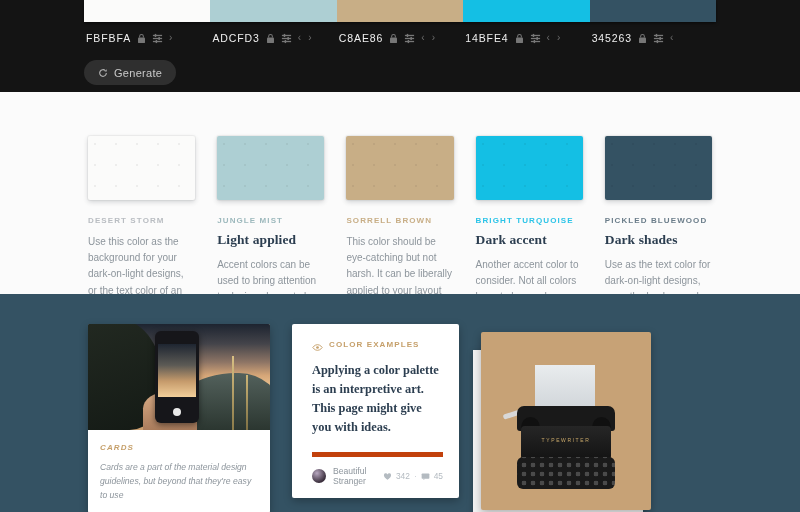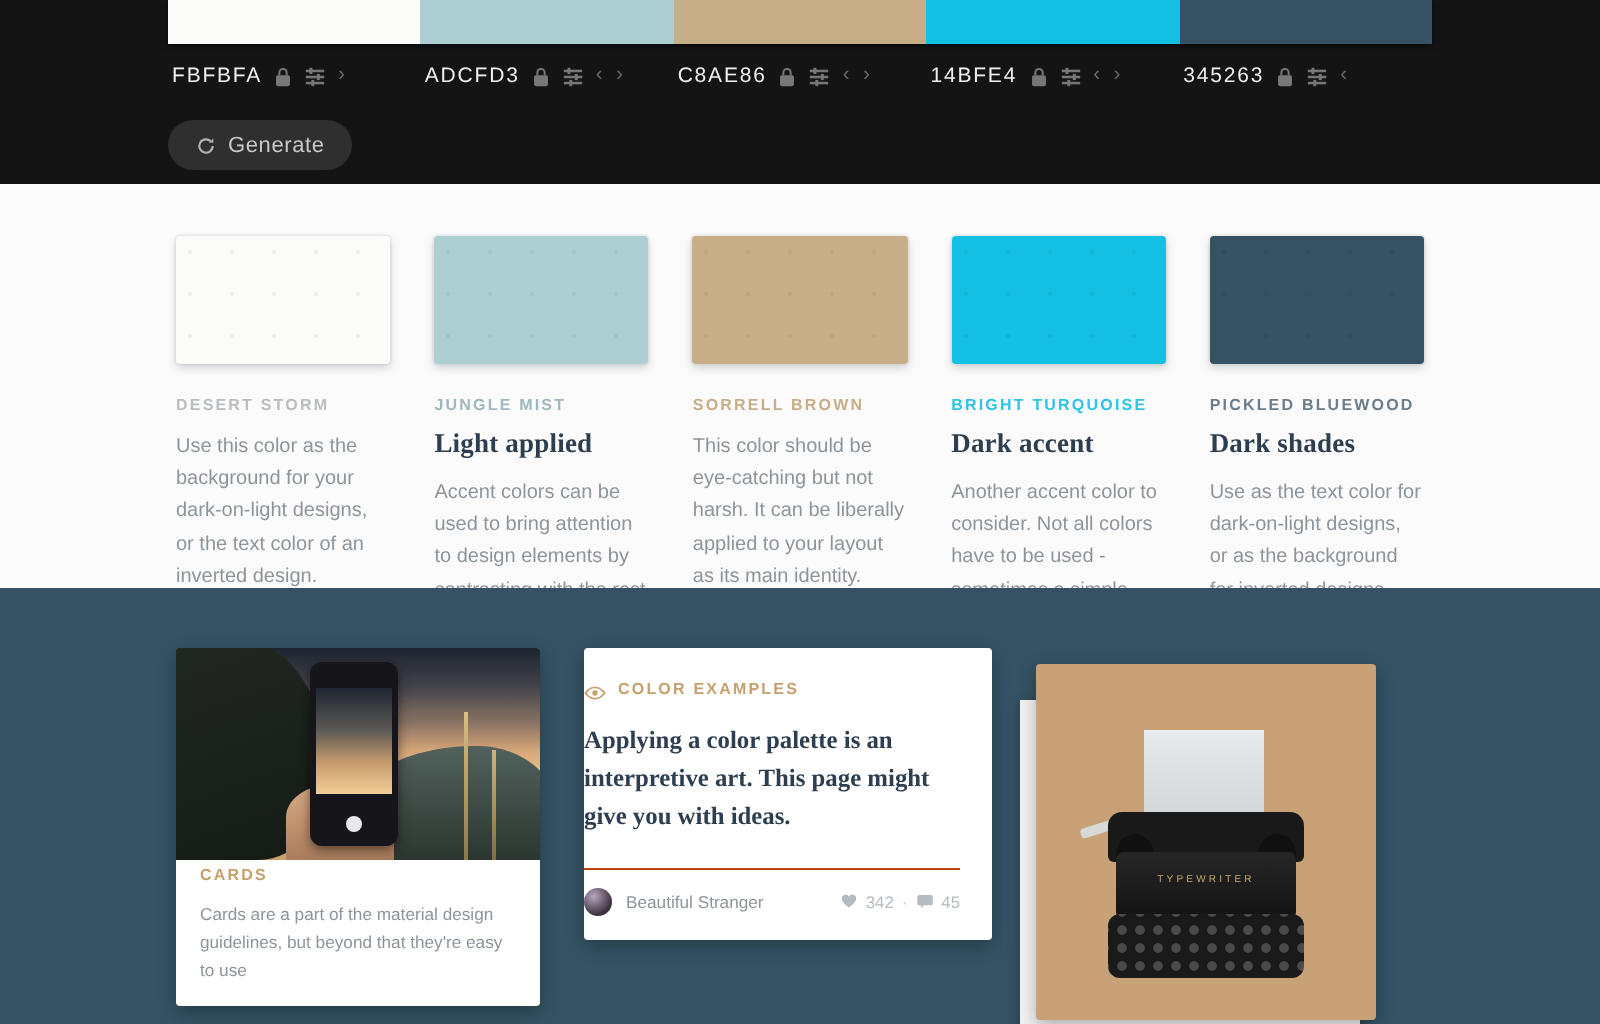--- a/index.html
+++ b/index.html
@@ -79,21 +79,21 @@
     font-size: 11px;
     letter-spacing: 0.3px;
     cursor: pointer;
   }
   .genbtn svg { display:block; opacity: .85; }
 
   
   .palette {
     background: #fbfbfb;
     height: 202px;
-    padding: 26px 0 0 0;
+    padding: 44px 0 0 0;
     position: relative;
   }
   .pal-inner {
     display: flex;
     gap: 22px;
     padding: 0 88px;
   }
   .pal-card { width: 126px; }
   .pal-chip {
     height: 64px;
@@ -198,52 +198,52 @@
     border-radius: 44% 44% 18% 18% / 34% 34% 12% 12%;
   }
   .ps-stalk {
     position:absolute; right:20%; bottom:0; width:2px; height:70%;
     background: linear-gradient(180deg,#d9c083,#8b7b4a);
   }
   .ps-stalk2 {
     position:absolute; right:12%; bottom:0; width:2px; height:52%;
     background: linear-gradient(180deg,#cdb577,#7e7044);
   }
-  .c1-body { padding: 3px 12px 10px 12px; }
+  .c1-body { padding: 13px 12px 10px 12px; font-style: italic; }
   .c1-kicker {
     font-size: 8px; letter-spacing: 1.1px; font-weight: 700;
     text-transform: uppercase; color: #c6a06b;
   }
   .c1-text {
     margin-top: 9px;
     font-size: 8.6px; line-height: 1.62; color: #8d959c;
   }
 
   
-  .c2 { width: 204px; padding: 15px 16px 12px 0; }
+  .c2 { width: 167px; padding: 15px 16px 12px 20px; }
   .c2-head {
     display:flex; align-items:center; gap:6px;
   }
   .c2-eye { width: 11px; height: 11px; flex:none; }
   .c2-kicker {
     font-size: 8px; letter-spacing: 1.1px; font-weight: 700;
     text-transform: uppercase; color: #c6a06b;
   }
   .c2-quote {
     margin-top: 11px;
     font-family: "Liberation Serif", serif;
     font-size: 12.4px;
     font-weight: 700;
     line-height: 1.52;
     color: #2c3e50;
   }
   .c2-foot {
     margin-top: 16px;
     display:flex; align-items:center;
-    border-top: 1px solid #c2410c;
+    border-top: 5px solid #c2410c;
     padding-top: 9px;
   }
   .avatar {
     width: 14px; height: 14px; border-radius: 50%;
     background: radial-gradient(circle at 35% 30%, #b7a7bf, #3b2f3d 70%);
     flex: none; margin-right: 7px;
   }
   .c2-author { font-size: 8.6px; color: #8d959c; }
   .c2-stats {
     margin-left: auto; display:flex; align-items:center; gap:4px;

